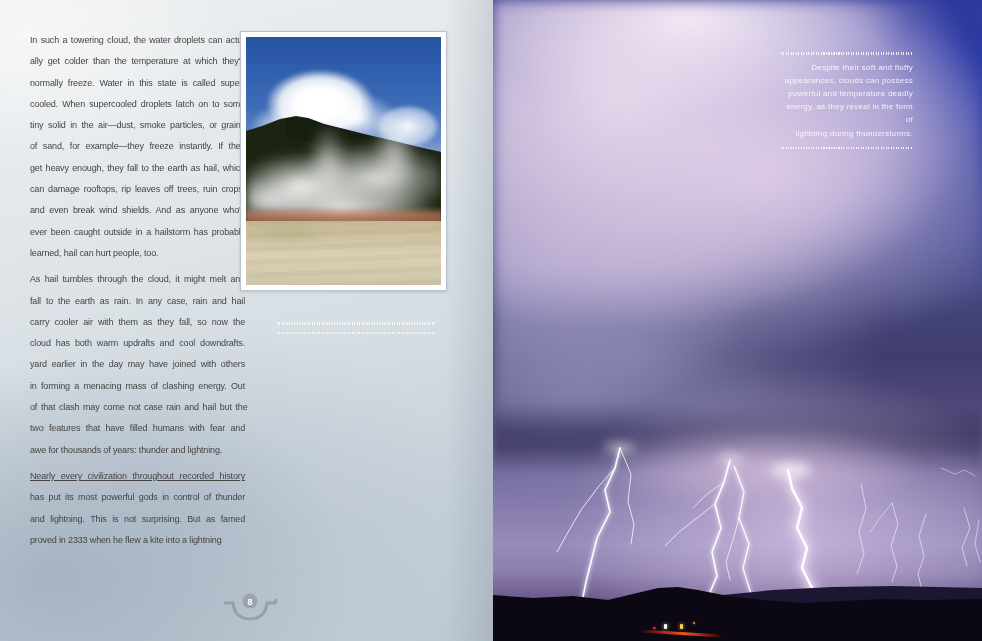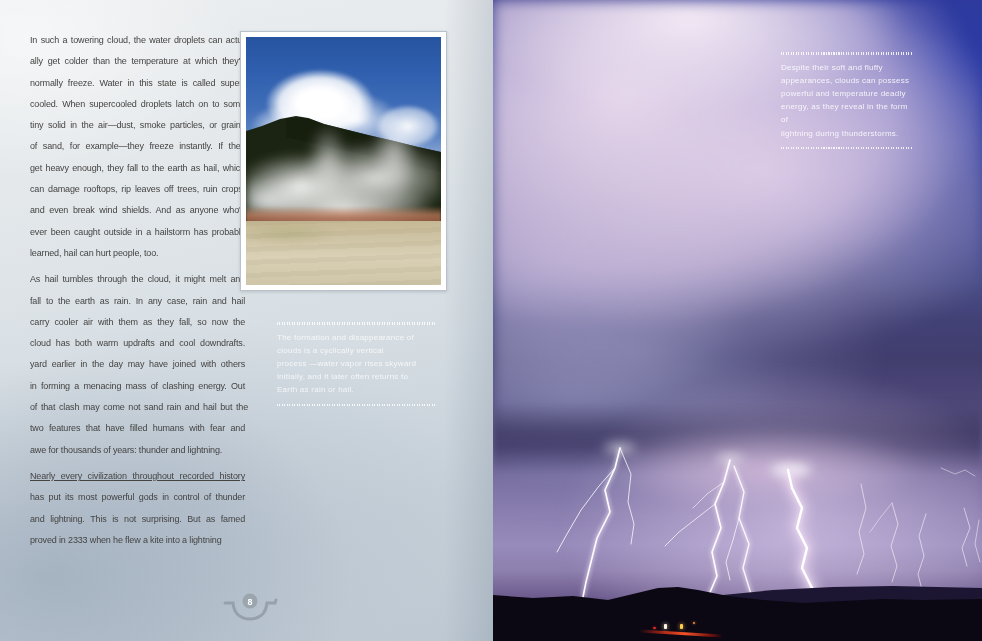--- a/index.html
+++ b/index.html
@@ -48,21 +48,21 @@
     background:linear-gradient(180deg, rgba(186,120,90,0) 0%, rgba(190,124,92,.75) 40%, rgba(172,102,76,.85) 62%, rgba(168,118,86,.25) 100%);}
   .p-ground{position:absolute;left:0;right:0;top:74%;bottom:0;
     background:
       radial-gradient(70px 18px at 22% 20%, rgba(148,156,96,.28), rgba(148,156,96,0) 70%),
       repeating-linear-gradient(178deg, rgba(118,108,78,.07) 0 5px, rgba(255,255,255,0) 5px 13px),
       linear-gradient(180deg,#c6b894 0%,#cfc4a5 28%,#d9d0b6 55%,#d4cbae 80%,#cfc5a8 100%);}
 
   
   .caption{position:absolute;color:rgba(255,255,255,.78);font-size:8px;letter-spacing:.25px;}
   .cap-center{left:277px;top:318px;width:158px;}
-  .cap-line{line-height:13.2px;text-align:left;}
+  .cap-line{line-height:13.2px;text-align:right;}
   .dotted-rule{height:2.5px;margin:4px 0 6px 0;
     background:repeating-linear-gradient(90deg, rgba(255,255,255,.85) 0 1px, rgba(255,255,255,0) 1px 2.5px);}
   .dotted-rule.bottom{margin:7px 0 0 0;}
 
   
   .ornament{position:absolute;left:221px;top:592px;width:58px;height:34px;}
 
   
   .page-right{position:absolute;left:493px;top:0;width:489px;height:641px;overflow:hidden;
     box-shadow:inset 6px 0 9px -5px rgba(30,30,60,.55);
@@ -125,21 +125,21 @@
           <div class="tline"><span style="word-spacing: 1.45703px;">ever been caught outside in a hailstorm has probably</span></div>
           <div class="tline tlast"><span>learned, hail can hurt people, too.</span></div>
         </div>
         <div class="para">
           <div class="tline"><span style="word-spacing: 2.07639px;">As hail tumbles through the cloud, it might melt and</span></div>
           <div class="tline"><span style="word-spacing: 2.62074px;">fall to the earth as rain. In any case, rain and hail</span></div>
           <div class="tline"><span style="word-spacing: 2.80625px; text-align: center;">carry cooler air with them as they fall, so now the</span></div>
           <div class="tline"><span style="word-spacing: 2.67411px;">cloud has both warm updrafts and cool downdrafts.</span></div>
           <div class="tline"><span style="word-spacing: 2.44792px;">yard earlier in the day may have joined with others</span></div>
           <div class="tline"><span style="word-spacing: 1.94531px;">in forming a menacing mass of clashing energy. Out</span></div>
-          <div class="tline"><span style="word-spacing: 1.34801px;">of that clash may come not sand rain and hail but the</span></div>
+          <div class="tline"><span style="word-spacing: 1.34801px;">of that clash may come not case rain and hail but the</span></div>
           <div class="tline"><span style="word-spacing: 3.04688px;">two features that have filled humans with fear and</span></div>
           <div class="tline tlast"><span>awe for thousands of years: thunder and lightning.</span></div>
         </div>
         <div class="para">
           <div class="tline"><span style="word-spacing: 3.26875px; text-decoration: underline;">Nearly every civilization throughout recorded history</span></div>
           <div class="tline"><span style="word-spacing: 2.13194px;">has put its most powerful gods in control of thunder</span></div>
           <div class="tline"><span style="word-spacing: 3.27539px;">and lightning. This is not surprising. But as famed</span></div>
           <div class="tline tlast"><span>proved in 2333 when he flew a kite into a lightning</span></div>
         </div>
       </div>
@@ -153,27 +153,20 @@
           <path d="M40,81 L62,81 L78,87 L98,92 L122,98 L148,104 L172,110 L195,115 L195,135 L40,100 Z" fill="#141c0d" opacity=".7"></path>
         </svg>
         <div class="p-steam"></div>
         <div class="p-pool"></div>
         <div class="p-ground"></div>
       </div>
     </figure>
 
     <div class="caption cap-center">
       <div class="dotted-rule"></div>
-      <div>
-          <div class="cap-line">The formation and disappearance of</div>
-          <div class="cap-line">clouds is a cyclically vertical</div>
-          <div class="cap-line">process —water vapor rises skyward</div>
-          <div class="cap-line">initially, and it later often returns to</div>
-          <div class="cap-line">Earth as rain or hail.</div>
-        </div>
       <div class="dotted-rule bottom"></div>
     </div>
 
     <svg class="ornament" width="58" height="34" viewBox="0 0 58 34">
       <path d="M4,11 h8 c1,11 8,16 17,16 c9,0 16,-5 17,-16 h8 l1,-3" fill="none" stroke="#8e98a2" stroke-width="3" stroke-opacity=".8" stroke-linecap="round"></path>
       <circle cx="29" cy="9" r="7.5" fill="#99a3ac" fill-opacity=".95"></circle>
       <text x="29" y="12.5" text-anchor="middle" font-size="9" font-weight="bold" fill="#ffffff" font-family="Liberation Sans, sans-serif">8</text>
     </svg>
   </div>
 

